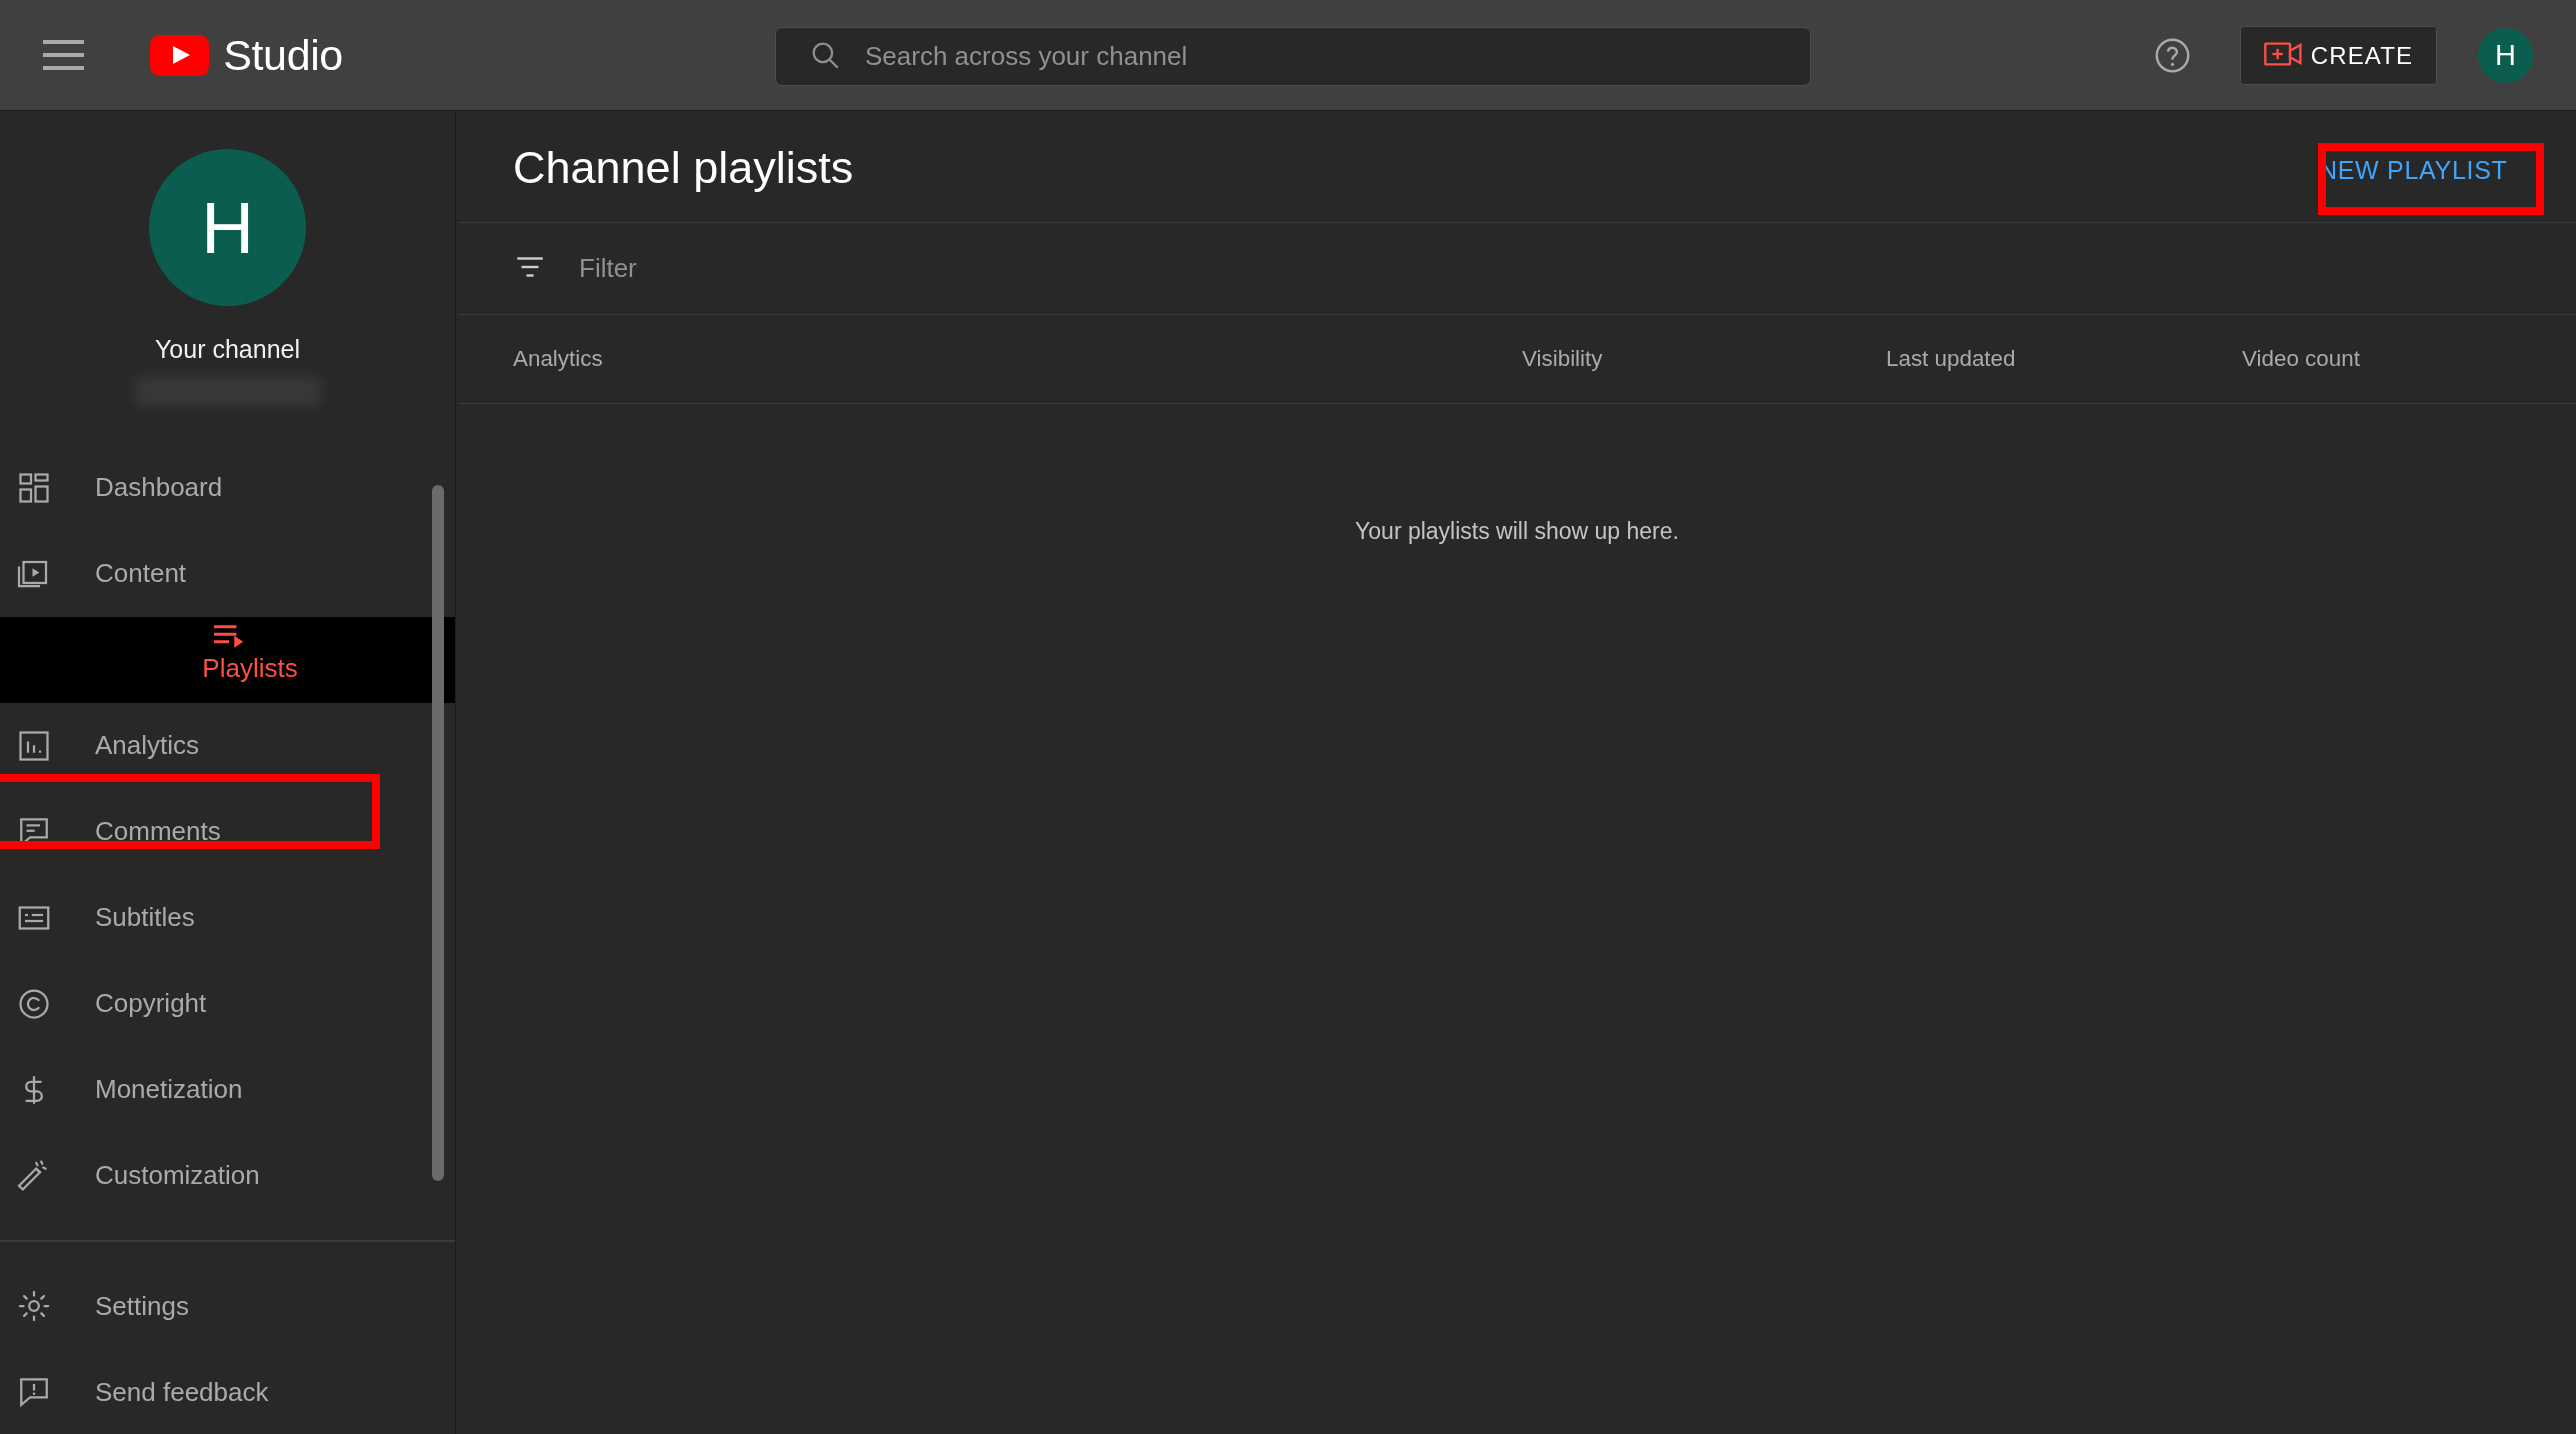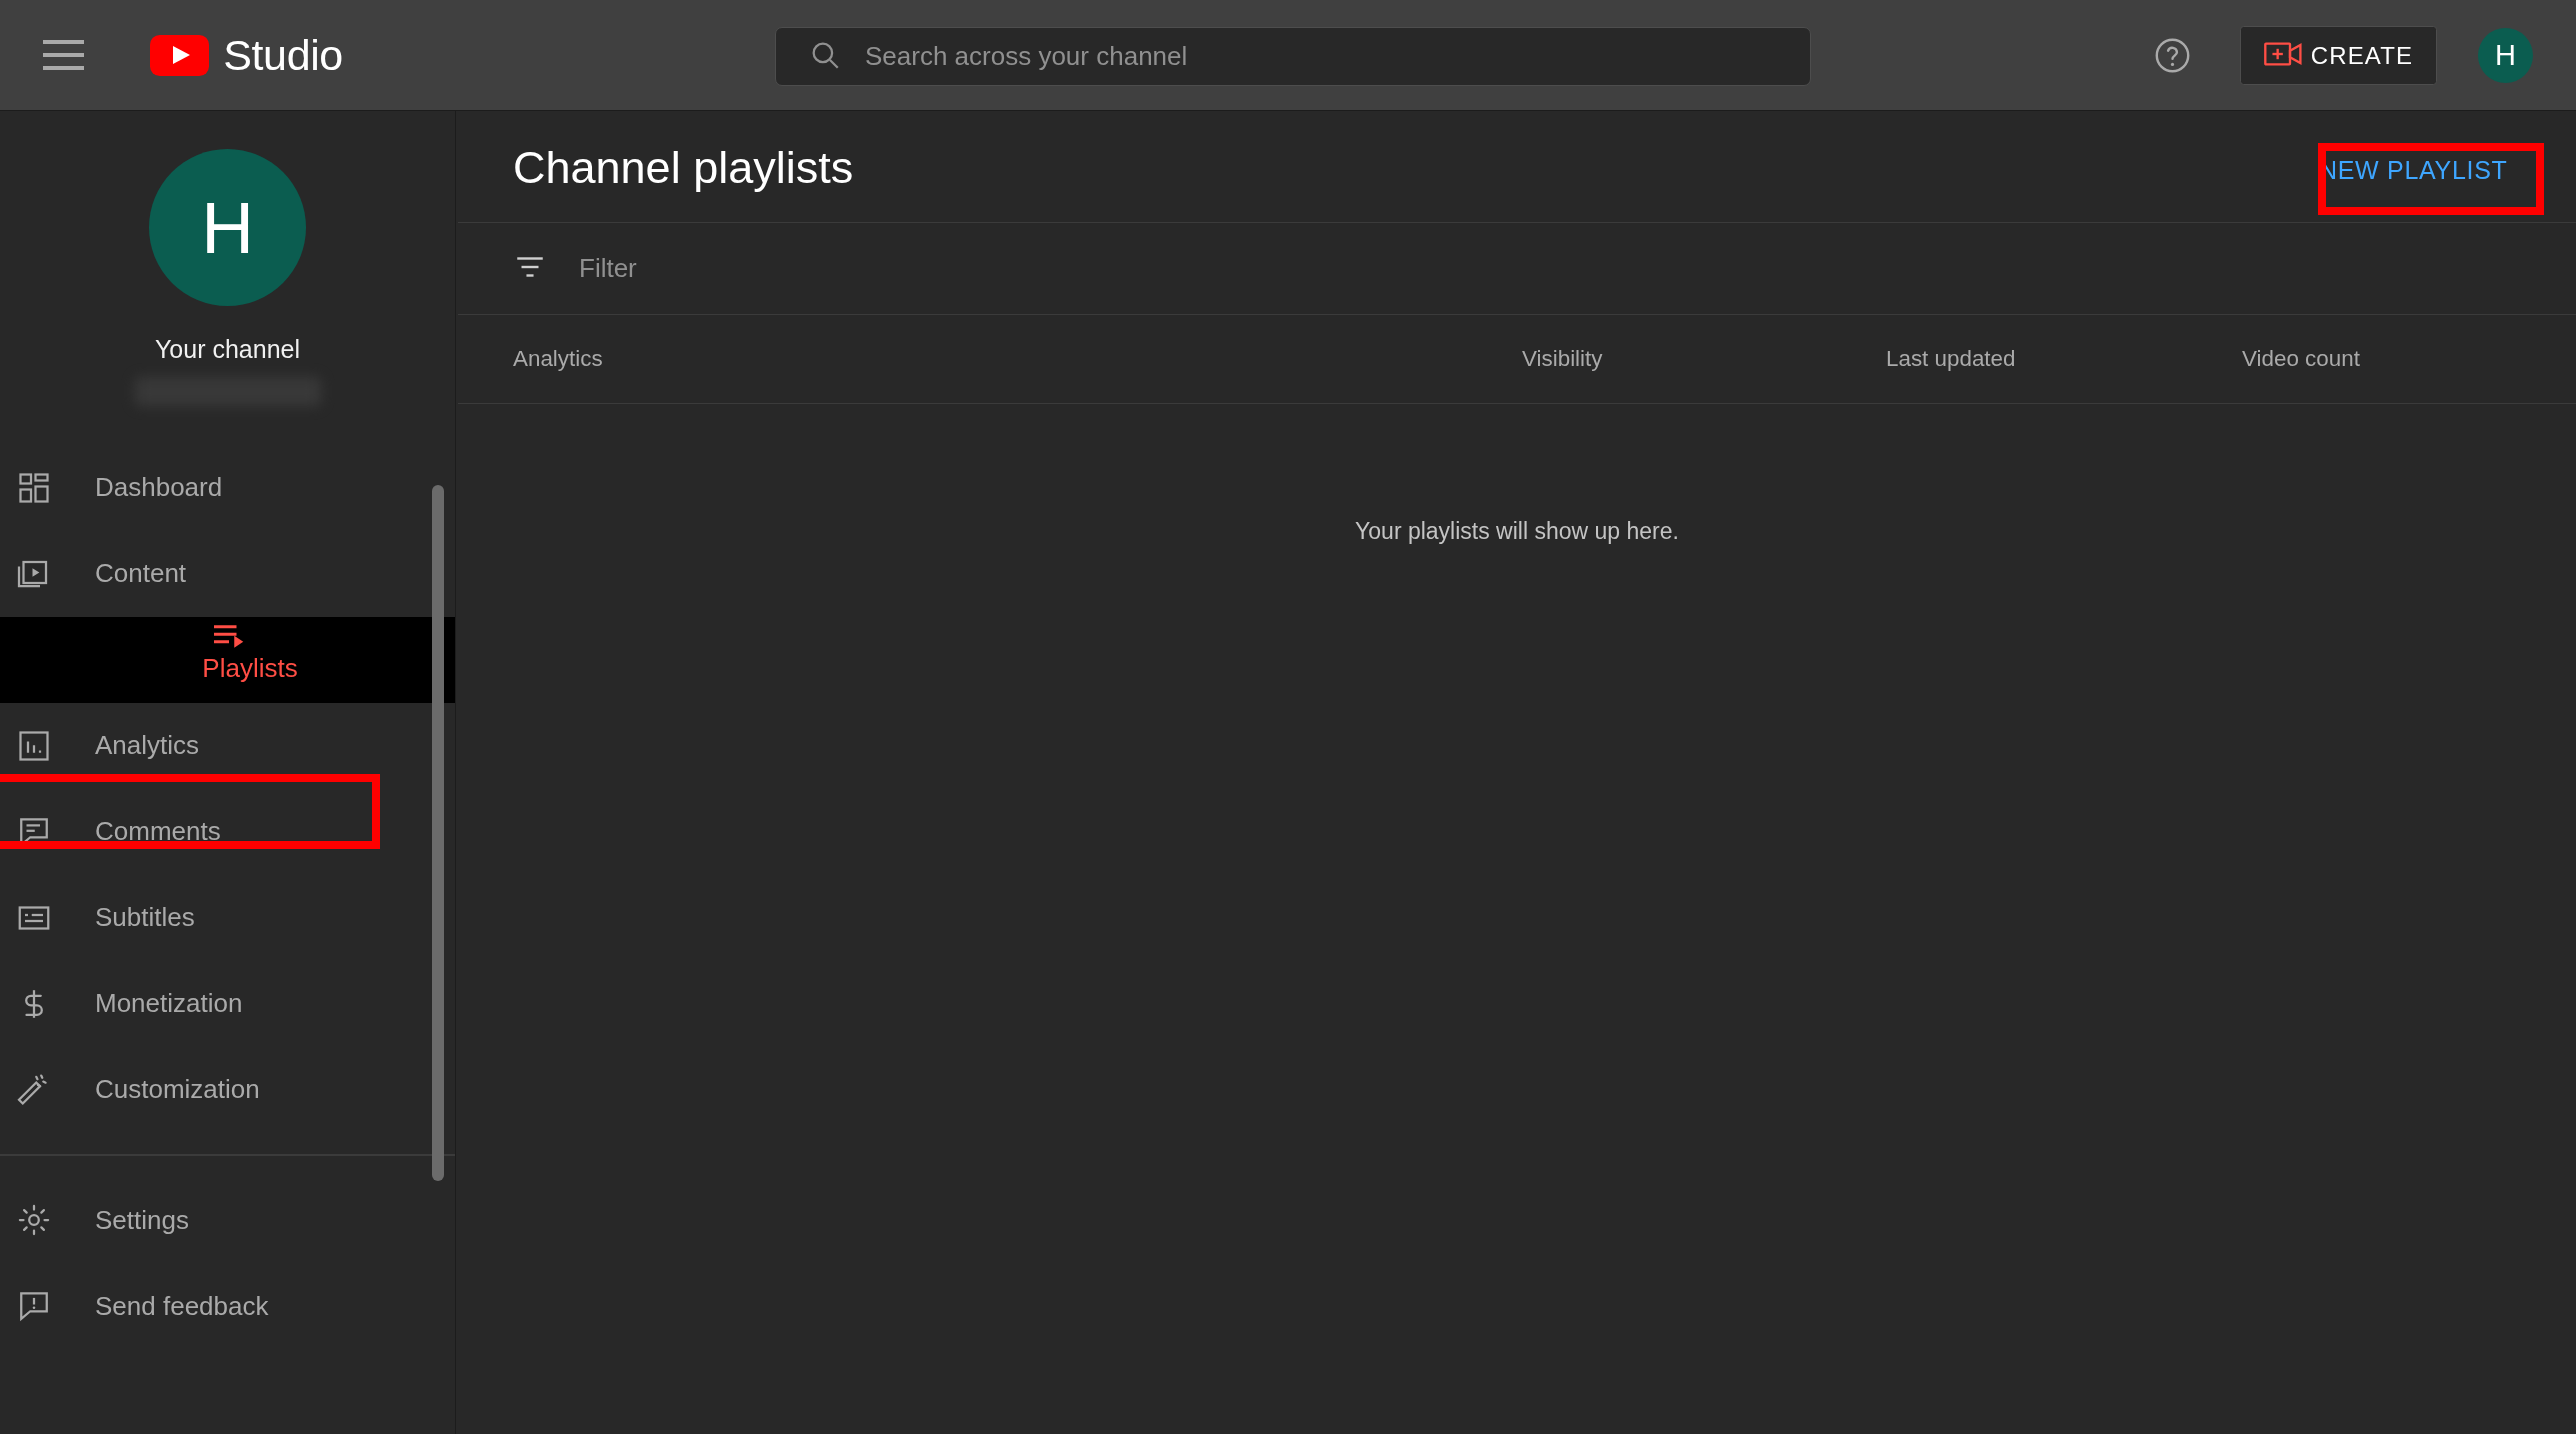--- a/index.html
+++ b/index.html
@@ -304,20 +304,29 @@
           <svg width="36" height="36" viewBox="0 0 24 24" fill="none" stroke="#aaaaaa" stroke-width="1.5">
             <rect x="2.5" y="5" width="19" height="14"></rect>
             <line x1="6" y1="10" x2="8" y2="10"></line>
               <line x1="10.5" y1="10" x2="18" y2="10"></line>
             <line x1="6" y1="14" x2="18" y2="14"></line>
           </svg>
         </span>
         <span class="lbl">Subtitles</span>
       </div>
 
+      <div class="navitem">
+        <span class="ico">
+          <svg width="36" height="36" viewBox="0 0 24 24" fill="none" stroke="#aaaaaa" stroke-width="1.5">
+            <circle cx="12" cy="12" r="9"></circle>
+            <path d="M15 9.4a4 4 0 1 0 0 5.2" stroke-linecap="round"></path>
+          </svg>
+        </span>
+        <span class="lbl">Copyright</span>
+      </div>
 
       <div class="navitem">
         <span class="ico">
           <svg width="36" height="36" viewBox="0 0 24 24" fill="none" stroke="#aaaaaa" stroke-width="1.5">
             <line x1="12" y1="2.8" x2="12" y2="21.2"></line>
             <path d="M16.5 6.5H10a3.2 3.2 0 0 0 0 6.4h4a3.2 3.2 0 0 1 0 6.4H7" stroke-linecap="round"></path>
           </svg>
         </span>
         <span class="lbl">Monetization</span>
       </div>

